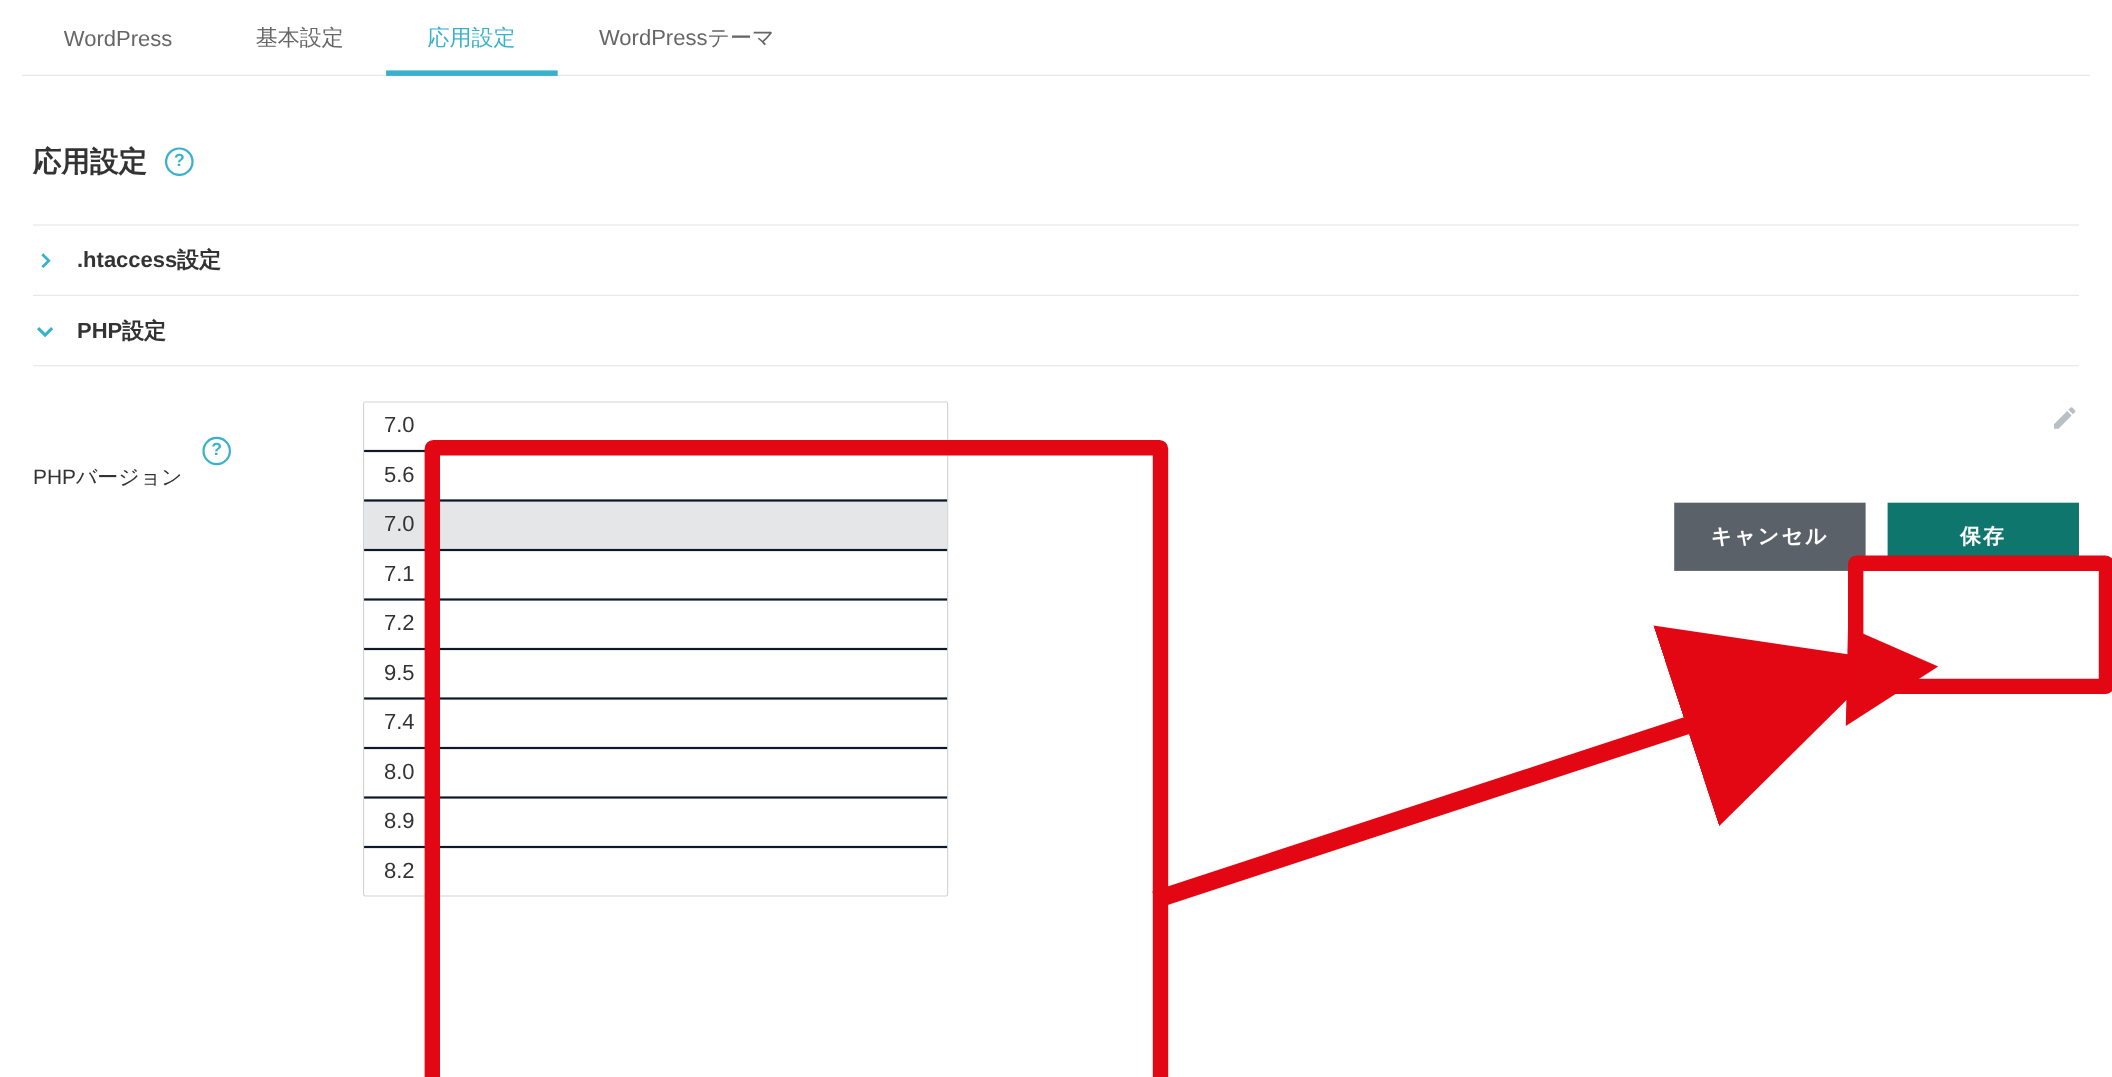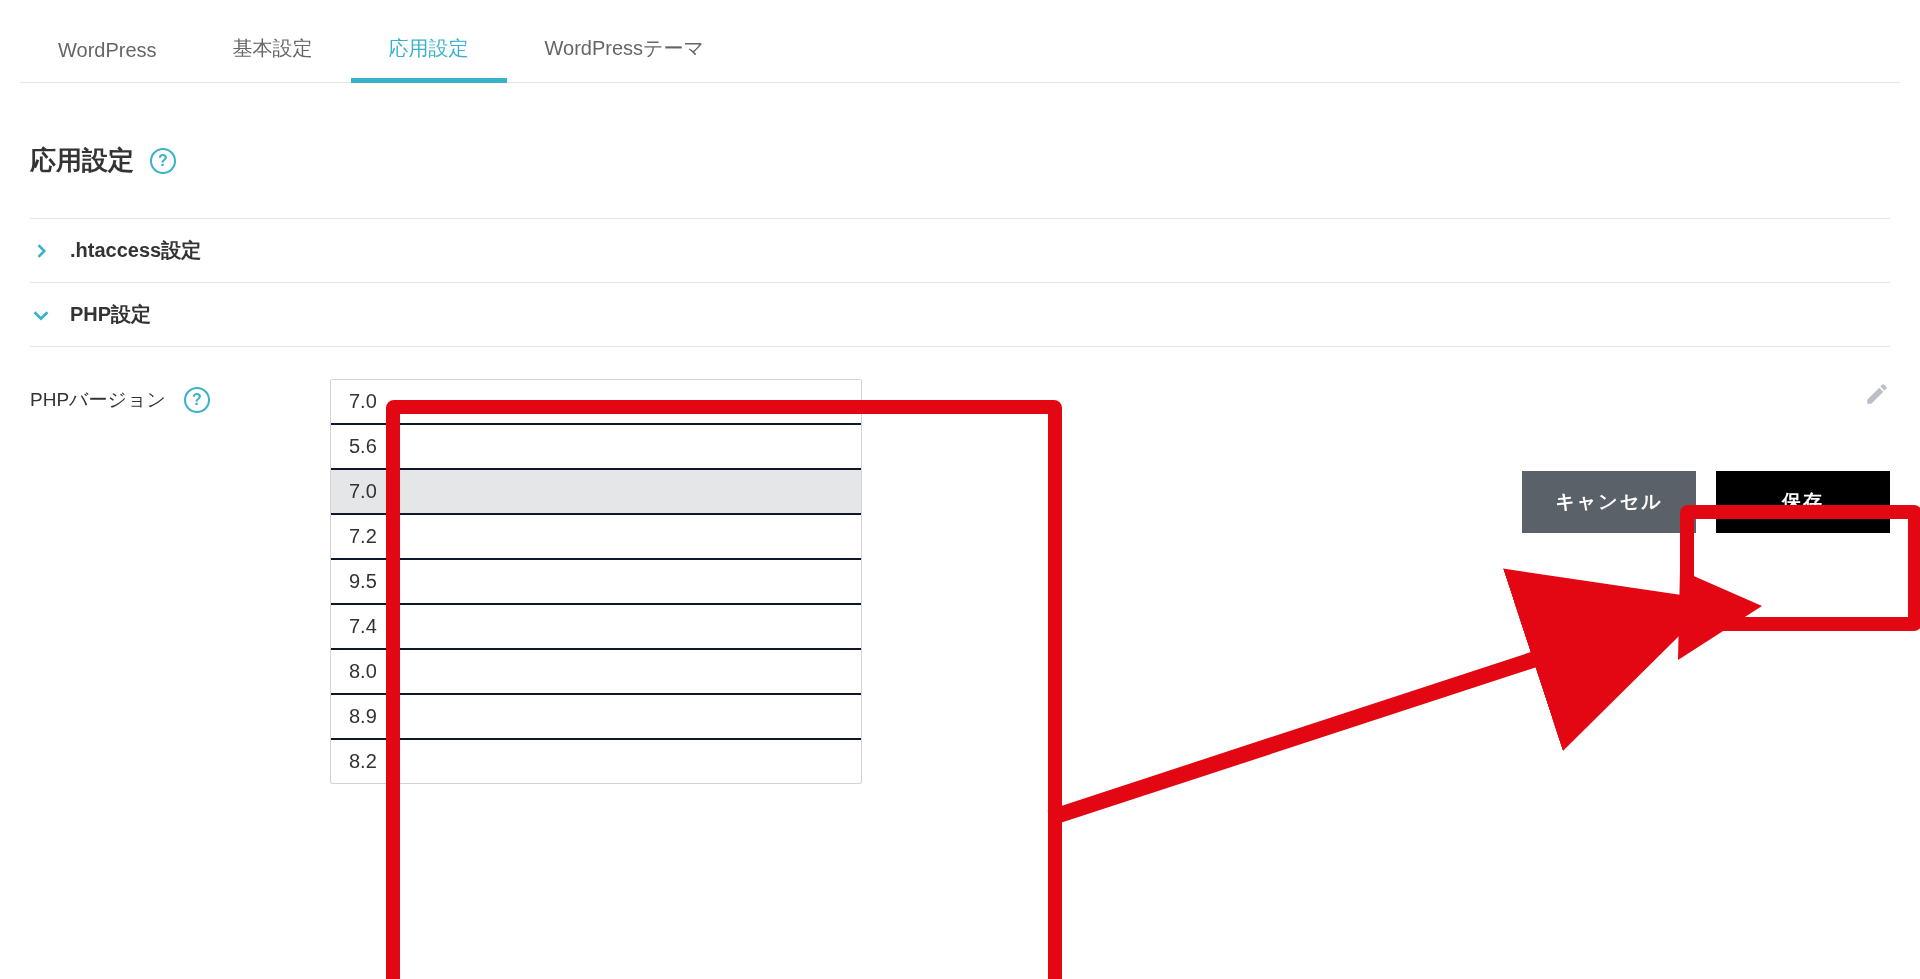--- a/index.html
+++ b/index.html
@@ -15,21 +15,21 @@
     width: 1920px;
     height: 979px;
     position: relative;
     padding: 0 30px;
   }
 
   
   .tabs {
     display: flex;
     align-items: flex-end;
-    height: 83px;
+    height: 69px;
     border-bottom: 1px solid #e4e6e8;
     margin: 0 -10px;
   }
   .tab {
     padding: 24px 38px 20px;
     color: #666;
     font-size: 20px;
     cursor: pointer;
     position: relative;
   }
@@ -104,20 +104,21 @@
   .row-label-col {
     width: 300px;
     display: flex;
     align-items: center;
     gap: 18px;
     padding-top: 8px;
   }
   .row-label {
     font-size: 19px;
     color: #333;
+    margin-top: 48px;
   }
   .edit-col {
     position: absolute;
     right: 0;
     top: 34px;
   }
   .pencil {
     width: 26px;
     height: 26px;
     cursor: pointer;
@@ -168,21 +169,21 @@
     align-items: center;
     justify-content: center;
     font-size: 19px;
     font-weight: 700;
     color: #fff;
     cursor: pointer;
     letter-spacing: 2px;
     border: none;
   }
   .btn-cancel { background: #5a6168; margin-left: 37px; }
-  .btn-save   { background: #000000; text-align: center; }
+  .btn-save   { background: #0f766e; text-align: center; }
 
   
   .red-box {
     position: absolute;
     border: 14px solid #e30613;
     border-radius: 8px;
     pointer-events: none;
   }
   .red-box-dropdown {
     left: 386px;
@@ -247,20 +248,21 @@
       <div class="row-label-col">
         <span class="row-label">PHPバージョン</span>
         <span class="help-icon">?</span>
       </div>
 
       <div class="dropdown-wrap">
         <div class="dropdown-list">
           <div class="dd-item">7.0</div>
           <div class="dd-item">5.6</div>
           <div class="dd-item selected">7.0</div>
+          <div class="dd-item">7.1</div>
           <div class="dd-item">7.2</div>
           <div class="dd-item">9.5</div>
           <div class="dd-item">7.4</div>
           <div class="dd-item">8.0</div>
           <div class="dd-item">8.9</div>
           <div class="dd-item">8.2</div>
         </div>
       </div>
     </div>
 

